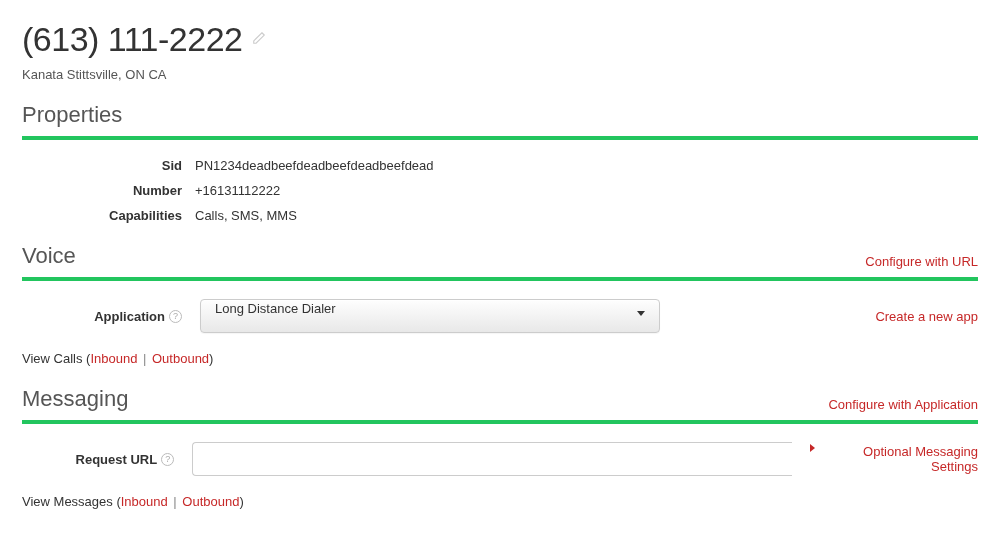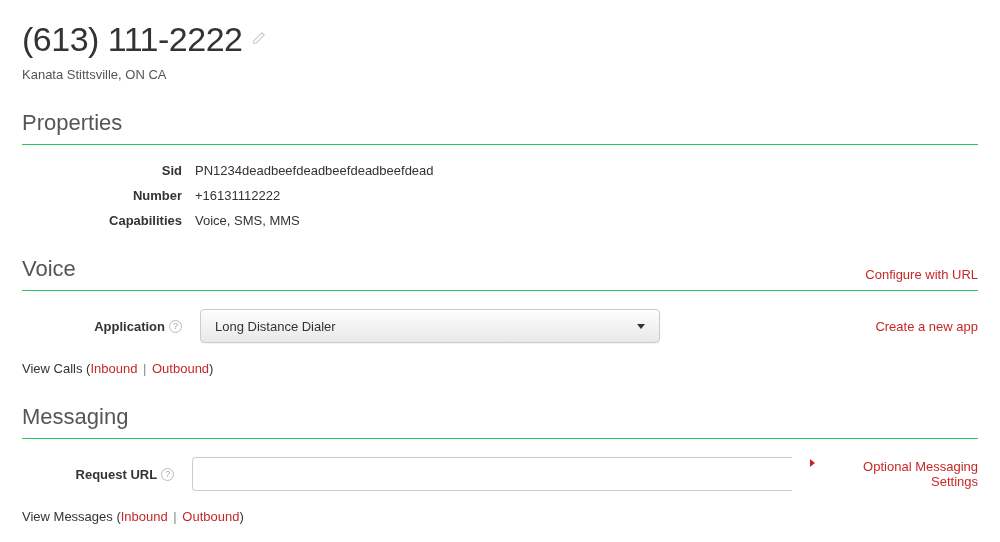--- a/index.html
+++ b/index.html
@@ -29,22 +29,22 @@
   }
   .subtitle {
     font-size: 13px;
     color: #555;
     margin-top: 8px;
   }
   .section-hdr-row {
     display: flex;
     align-items: flex-end;
     justify-content: space-between;
-    margin-top: 28px;
-    border-bottom: 1px solid #22c55e;
+    margin-top: 20px;
+    border-bottom: 4px solid #22c55e;
     padding-bottom: 8px;
   }
   .section-title {
     font-size: 22px;
     font-weight: 400;
     color: #555;
   }
   .red-link {
     color: #c62828;
     text-decoration: none;
@@ -100,21 +100,21 @@
     line-height:1;
     cursor: default;
   }
   .select-box {
     flex: 0 0 460px;
     height: 34px;
     background: linear-gradient(to bottom, #fefefe, #e8e8e8);
     border: 1px solid #ccc;
     border-radius: 4px;
     display: flex;
-    align-items: center;
+    align-items: flex-end;
     justify-content: space-between;
     padding: 16px 14px;
     font-size: 13px;
     color: #333;
     cursor: pointer;
     box-shadow: inset 0 1px 0 #fff, 0 1px 1px rgba(0,0,0,0.04);
   }
   .caret-down {
     width: 0; height: 0;
     border-left: 4px solid transparent;
@@ -196,21 +196,21 @@
   <div class="prop-row">
     <div class="prop-label">Sid</div>
     <div class="prop-value">PN1234deadbeefdeadbeefdeadbeefdead</div>
   </div>
   <div class="prop-row">
     <div class="prop-label">Number</div>
     <div class="prop-value">+16131112222</div>
   </div>
   <div class="prop-row">
     <div class="prop-label">Capabilities</div>
-    <div class="prop-value">Voice, SMS, MMS</div>
+    <div class="prop-value">Calls, SMS, MMS</div>
   </div>
 </div>
 
 <div class="section-hdr-row">
   <div class="section-title">Voice</div>
   <a class="red-link">Configure with URL</a>
 </div>
 <div class="form-row">
   <div class="form-label">
     <span>Application</span>
@@ -221,20 +221,21 @@
     <span class="caret-down"></span>
   </div>
   <a class="red-link right-link">Create a new app</a>
 </div>
 <div class="sub-links">
   <span>View Calls (</span><a class="red-link">Inbound</a><span class="sep"> | </span><a class="red-link">Outbound</a><span>)</span>
 </div>
 
 <div class="section-hdr-row">
   <div class="section-title">Messaging</div>
+  <a class="red-link">Configure with Application</a>
 </div>
 <div class="form-row">
   <div class="form-label">
     <span>Request URL</span>
     <span class="help-icon">?</span>
   </div>
   <div class="input-combo">
     <input class="text-input" type="text" value="" style="">
   </div>
   <a class="red-link right-link optional-link">

